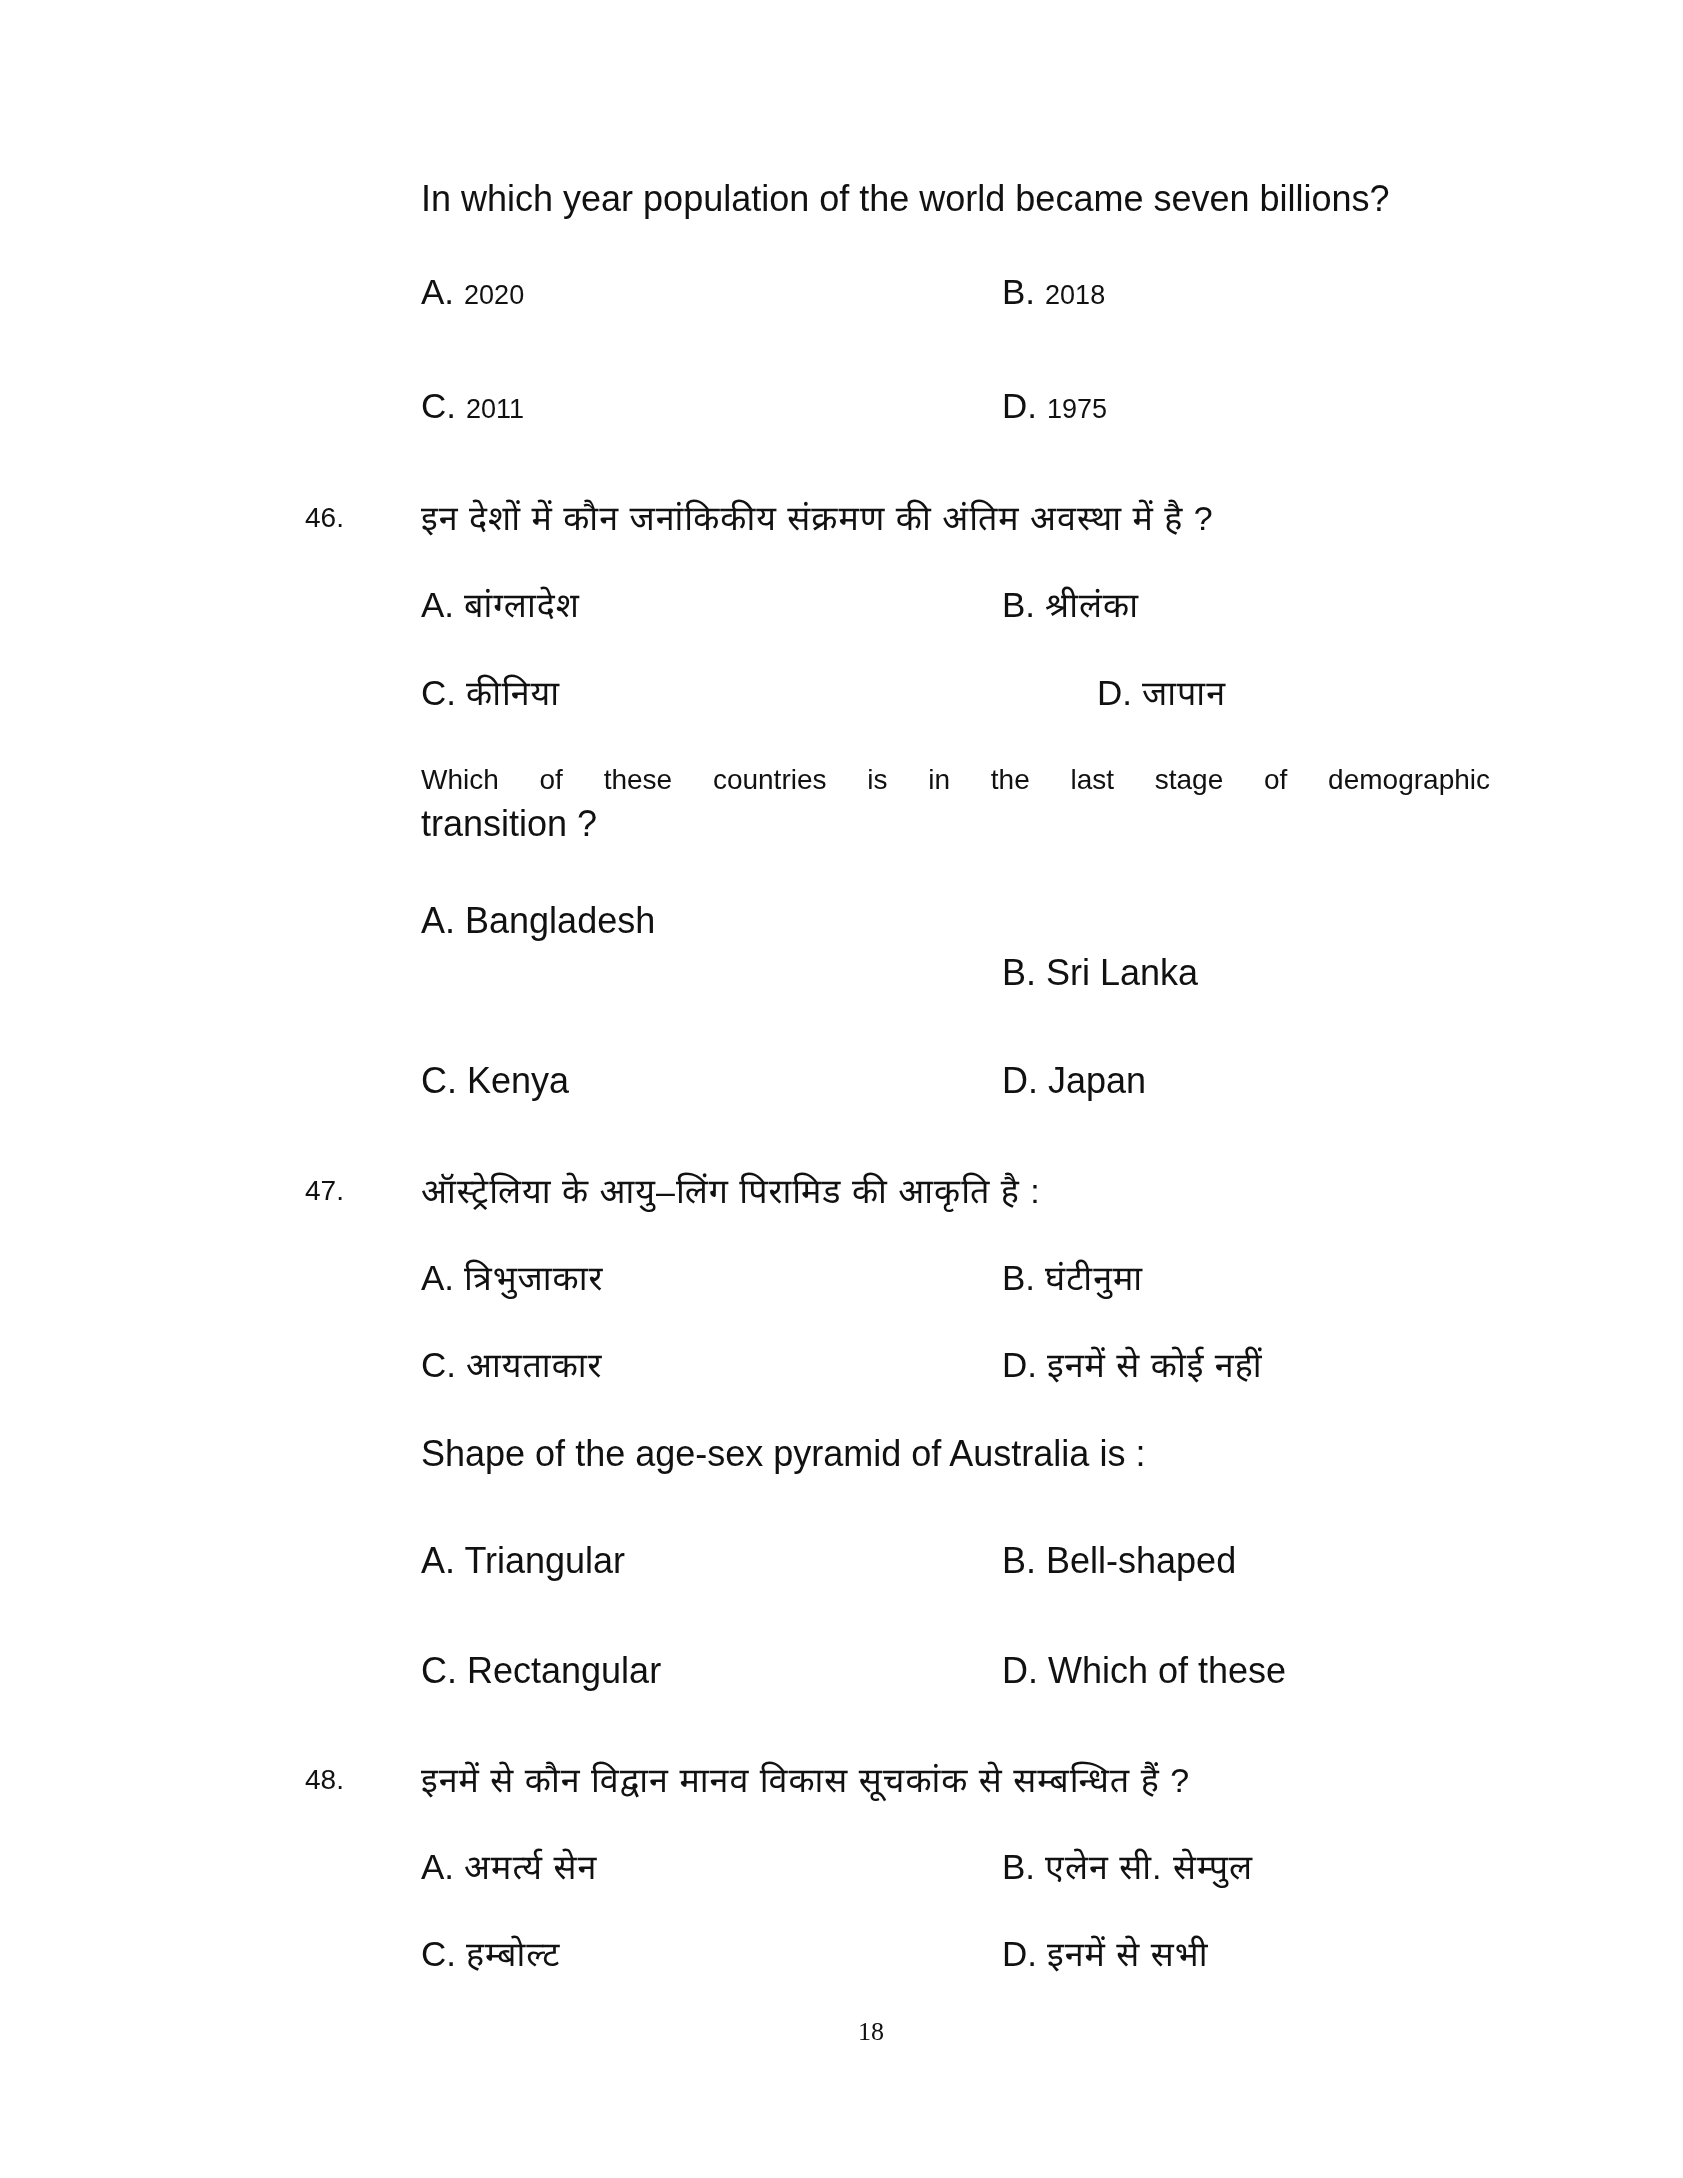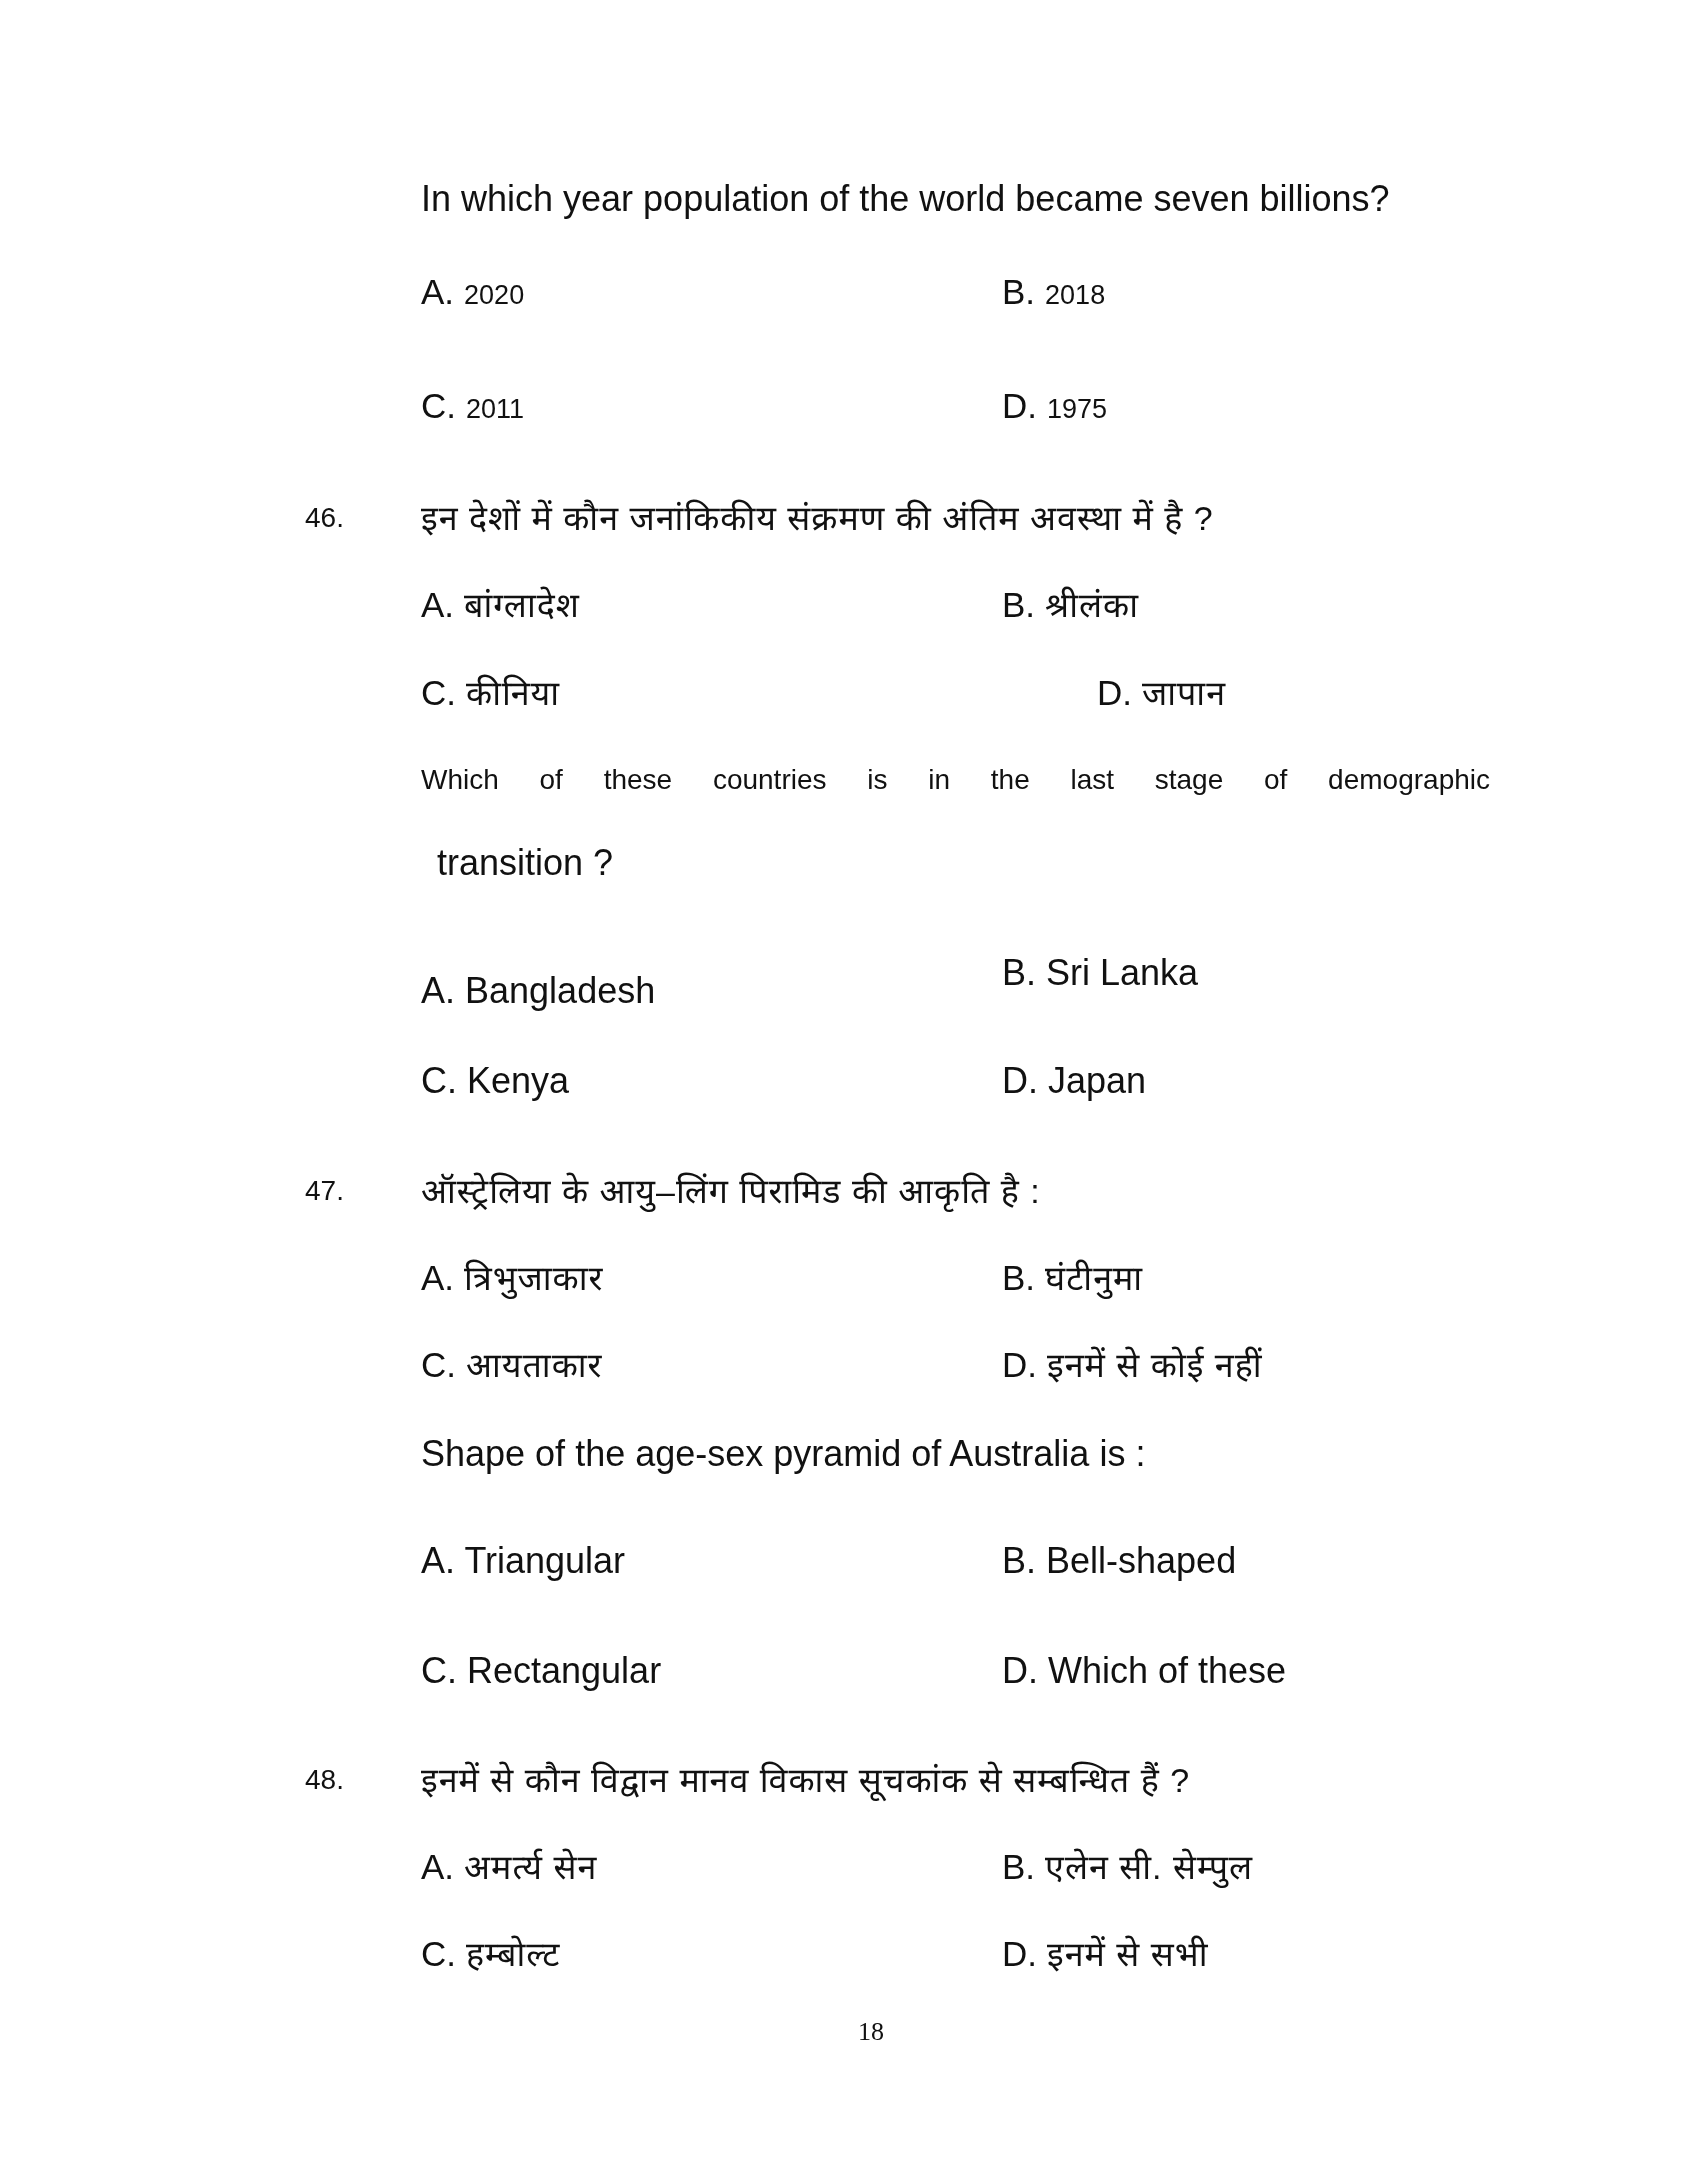--- a/index.html
+++ b/index.html
@@ -46,23 +46,23 @@
   <span class="lbl">B.</span> <span class="hi">श्रीलंका</span>
 </div>
 <div class="line col-l" style="top:675px;">
   <span class="lbl">C.</span> <span class="hi">कीनिया</span>
 </div>
 <div class="line col-r2" style="top:675px;">
   <span class="lbl">D.</span> <span class="hi">जापान</span>
 </div>
 
 <div class="justify" style="top:762px;">Which of these countries is in the last stage of demographic</div>
-<div class="line col-l" style="top:845px;margin-left:16px;">transition ?</div>
+<div class="line col-l" style="top:806px;">transition ?</div>
 
-<div class="line col-l" style="top:973px;">
+<div class="line col-l" style="top:903px;">
   <span>A.</span> <span>Bangladesh</span>
 </div>
 <div class="line col-r" style="top:955px;">
   <span>B.</span> <span>Sri Lanka</span>
 </div>
 <div class="line col-l" style="top:1063px;">
   <span>C.</span> <span>Kenya</span>
 </div>
 <div class="line col-r" style="top:1063px;">
   <span>D.</span> <span>Japan</span>

